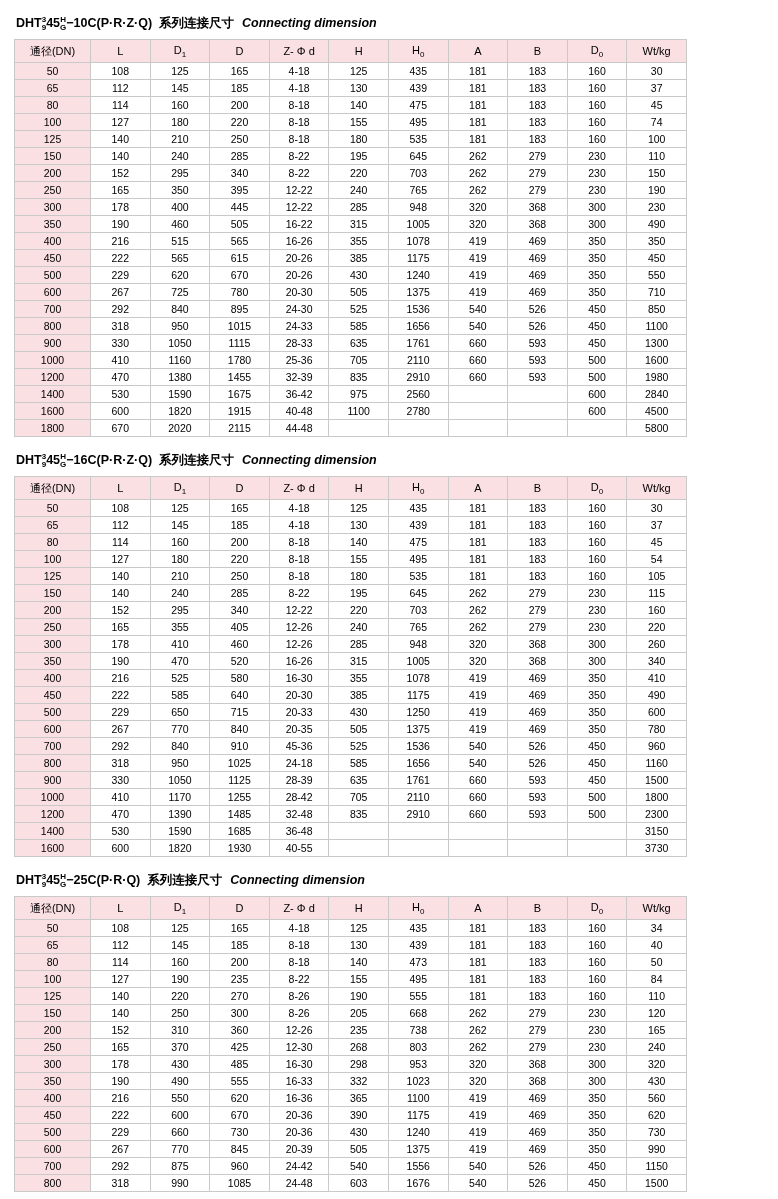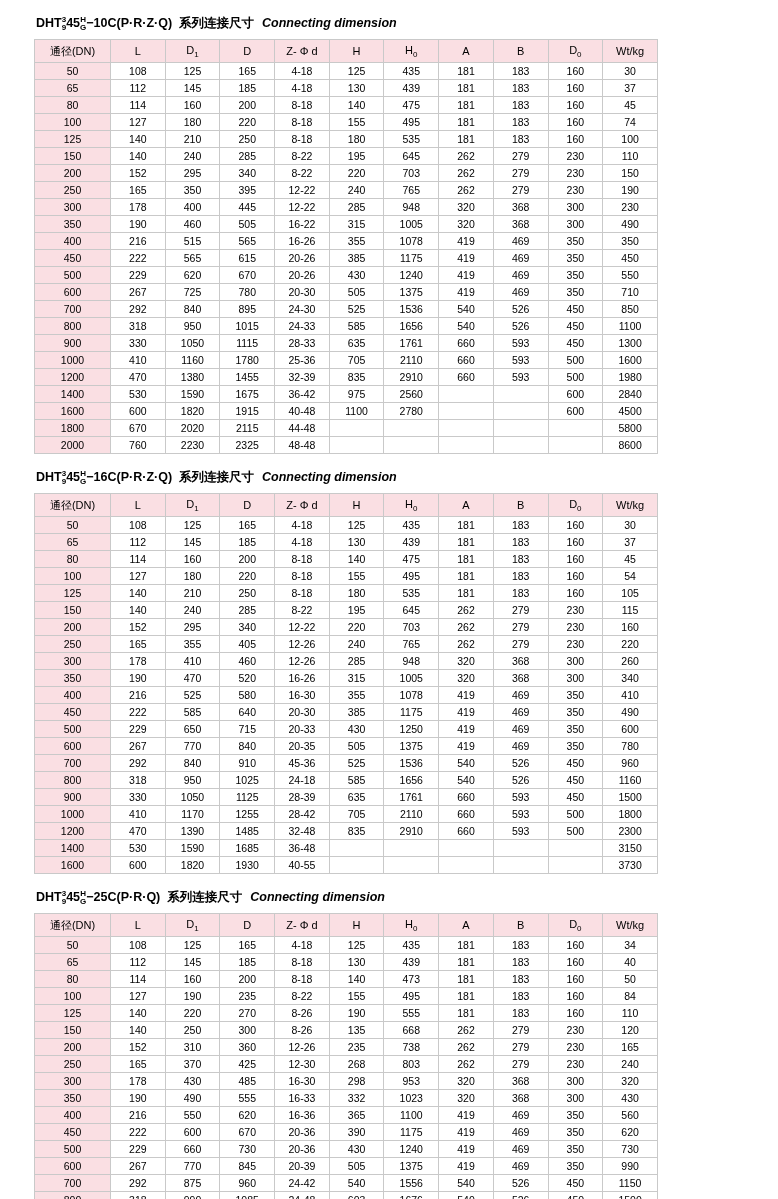--- a/index.html
+++ b/index.html
@@ -12,21 +12,20 @@
     font-family: "Liberation Sans", sans-serif;
     color: #000000;
   }
   .page {
     width: 778px;
     padding: 10px 14px 10px 14px;
     box-sizing: border-box;
   }
   .section {
     margin-bottom: 16px;
-    margin-left: 20px;
   }
   .sec-title {
     font-size: 12.5px;
     font-weight: bold;
     margin: 6px 0 7px 2px;
     white-space: nowrap;
     line-height: 1.1;
   }
   .sec-title .frac {
     display: inline-flex;
@@ -48,21 +47,21 @@
     font-weight: bold;
     text-align: center;
   }
   .sec-title .en {
     font-weight: bold;
     margin-left: 8px;
     font-style: italic;
   }
   table.dim {
     border-collapse: collapse;
-    width: 624px;
+    width: 673px;
     table-layout: fixed;
     font-size: 10.5px;
   }
   table.dim th, table.dim td {
     border: 1px solid #c9c9c9;
     text-align: center;
     height: 16px;
     line-height: 16px;
     padding: 0;
     font-weight: normal;
@@ -407,33 +406,20 @@
               <td>2020</td>
               <td>2115</td>
               <td>44-48</td>
               <td></td>
               <td></td>
               <td></td>
               <td></td>
               <td></td>
               <td>5800</td>
             </tr>
-            <tr>
-              <td>2000</td>
-              <td>760</td>
-              <td>2230</td>
-              <td>2325</td>
-              <td>48-48</td>
-              <td></td>
-              <td></td>
-              <td></td>
-              <td></td>
-              <td></td>
-              <td>8600</td>
-            </tr>
           </tbody>
         </table>
       </div>
       <div class="section">
         <div class="sec-title"><span>DHT</span><span class="frac">
             <span>3</span>
             <span>9</span>
           </span><span>45</span><span class="sub2">
             <span>H</span>
             <span>G</span>
@@ -846,21 +832,21 @@
               <td>183</td>
               <td>160</td>
               <td>110</td>
             </tr>
             <tr>
               <td>150</td>
               <td>140</td>
               <td>250</td>
               <td>300</td>
               <td>8-26</td>
-              <td>135</td>
+              <td>205</td>
               <td>668</td>
               <td>262</td>
               <td>279</td>
               <td>230</td>
               <td>120</td>
             </tr>
             <tr>
               <td>200</td>
               <td>152</td>
               <td>310</td>

